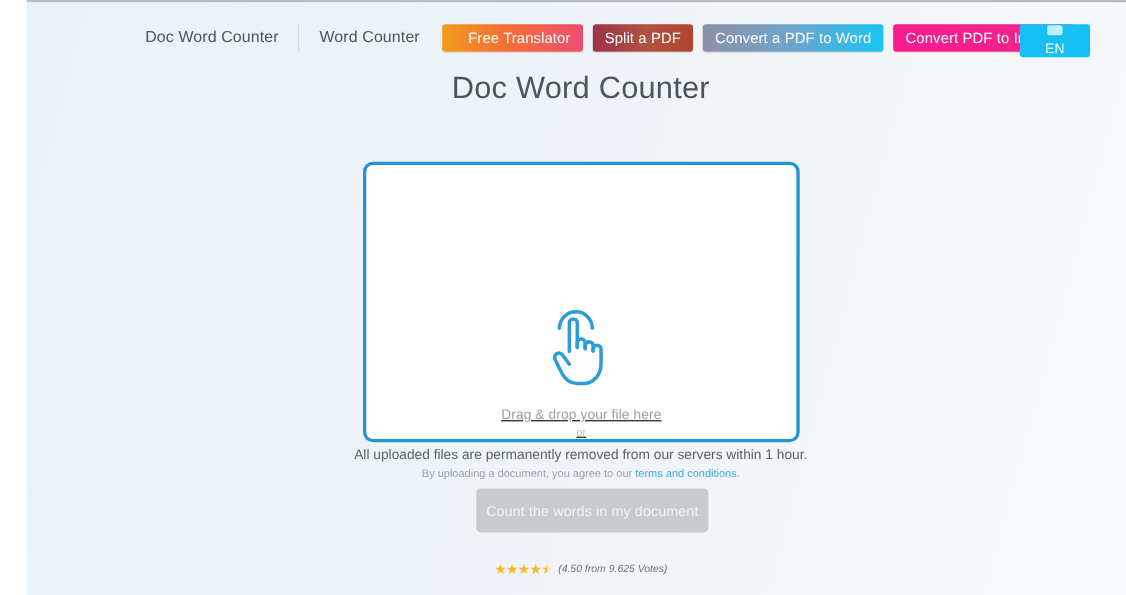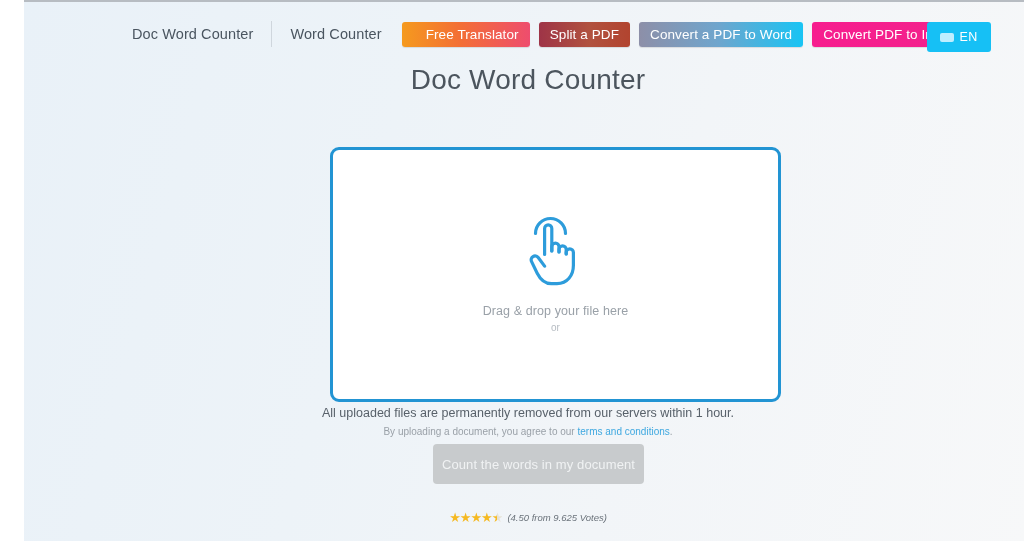--- a/index.html
+++ b/index.html
@@ -89,20 +89,21 @@
     top: 20px;
     width: 64px;
     height: 30px;
     background: #16c0f5;
     border-radius: 3px;
     display: flex;
     align-items: center;
     justify-content: center;
     gap: 5px;
     cursor: pointer;
+    flex-direction: column;
   }
   .lang-btn .flag {
     width: 14px;
     height: 9px;
     background: #bfeeff;
     border-radius: 2px;
     display: block;
   }
   .lang-btn .lang-label {
     color: #ffffff;
@@ -131,31 +132,32 @@
     font-weight: 400;
     color: #4c555e;
     letter-spacing: .1px;
   }
 
   
   .dropzone {
     position: absolute;
     left: 306px;
     top: 145px;
-    width: 451px;
+    width: 397px;
     height: 255px;
     background: #ffffff;
     border: 3px solid #2294d3;
     border-radius: 9px;
     box-sizing: border-box;
     display: flex;
     flex-direction: column;
     align-items: center;
-    justify-content: center;
-    cursor: pointer;
+    justify-content: flex-end;
+    cursor: pointer;
+    text-decoration: underline;
   }
 
   .hand-icon { margin-top: -10px; }
 
   .dz-hint {
     margin-top: 12px;
     font-size: 12.5px;
     color: #9aa1a8;
     letter-spacing: .1px;
   }

